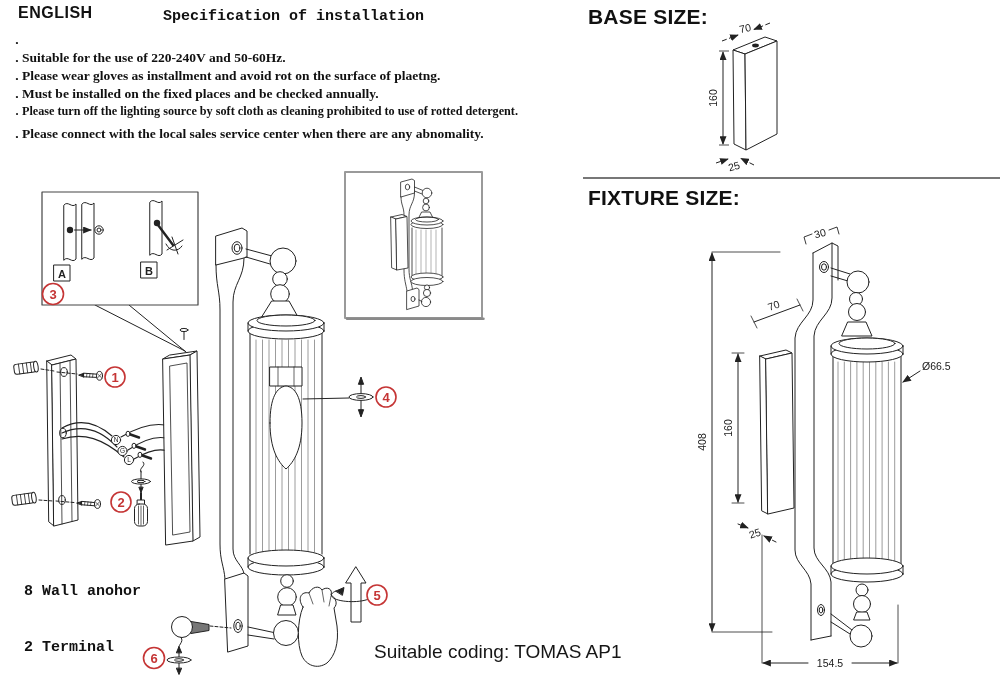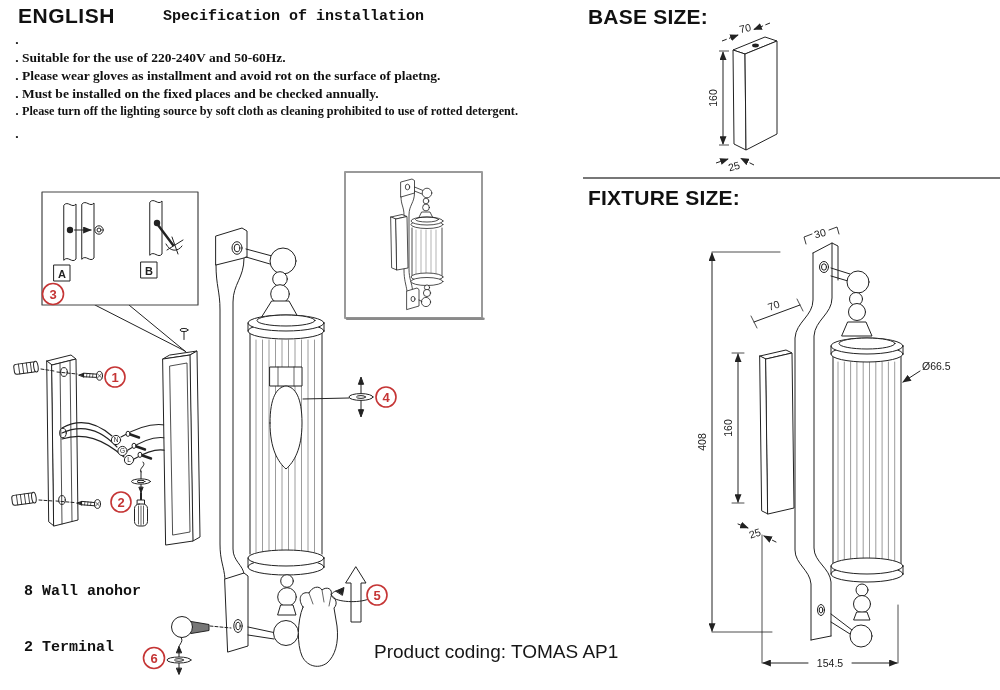--- a/index.html
+++ b/index.html
@@ -1,19 +1,19 @@
 <!DOCTYPE html>
 <html><head>
 <meta charset="utf-8">
 <style>
   html,body{margin:0;padding:0;background:#fff;}
   .page{position:relative;width:1000px;height:690px;background:#fff;overflow:hidden;
         font-family:"Liberation Sans",sans-serif;color:#111;}
   .abs{position:absolute;}
-  .lang-title{left:18px;top:4px;font-size:21px;font-weight:bold;letter-spacing:.5px;}
+  .lang-title{left:18px;top:4px;font-size:16px;font-weight:bold;letter-spacing:.5px;}
   .spec-title{left:163px;top:8px;font-size:15px;font-weight:bold;font-family:Liberation Mono, monospace;}
   .instructions{left:12px;top:30px;width:552px;font-family:"Liberation Serif",serif;
                 font-weight:bold;font-size:13.5px;line-height:17px;}
   .instructions .intro{margin:0 0 2px 8px;}
   .instructions ul{list-style:none;margin:0;padding:0;}
   .instructions li{display:flex;margin:1px 0;}
   .instructions li:nth-child(5){font-size:12.2px;}
   .instructions li:nth-child(6){margin-top:5px;}
   .bullet{width:10px;flex:0 0 10px;text-align:center;}
   .parts-list{left:24px;top:546px;font-family:"Liberation Mono","DejaVu Sans Mono",monospace;
@@ -54,20 +54,21 @@
       <li>
           <span class="bullet">.</span>
           <span>Must be installed on the fixed places and be checked annually.</span>
         </li>
       <li>
           <span class="bullet">.</span>
           <span>Please turn off the lighting source by soft cloth as cleaning prohibited to use of rotted detergent.</span>
         </li>
       <li>
           <span class="bullet">.</span>
+          <span>Please connect with the local sales service center when there are any abnomality.</span>
         </li>
     </ul>
   </div>
 
   <svg class="abs" style="left:0;top:160px" width="560" height="530" viewBox="0 0 560 530">
     <defs>
       <marker id="amA" viewBox="0 0 10 8" markerWidth="9" markerHeight="7" refX="9" refY="4" orient="auto-start-reverse">
         <path d="M0,0 L10,4 L0,8 Z" fill="#222"></path>
       </marker>
     </defs>
@@ -310,21 +311,21 @@
 
   <div class="abs parts-list">
     <div>8 Wall anohor</div>
     <div>2 Terminal</div>
     
     
     
     
   </div>
 
-  <div class="abs product-coding">Product coding: TOMAS AP1</div>
+  <div class="abs product-coding">Suitable coding: TOMAS AP1</div>
 
   <div class="abs size-label base-label">BASE SIZE:</div>
   <div class="abs divider"></div>
   <div class="abs size-label fixture-label">FIXTURE SIZE:</div>
 
   <svg class="abs" style="left:700px;top:10px" width="120" height="170" viewBox="0 0 120 170">
     <defs>
       <marker id="abM" viewBox="0 0 10 8" markerWidth="9" markerHeight="7" refX="9" refY="4" orient="auto-start-reverse">
         <path d="M0,0 L10,4 L0,8 Z" fill="#222"></path>
       </marker>

